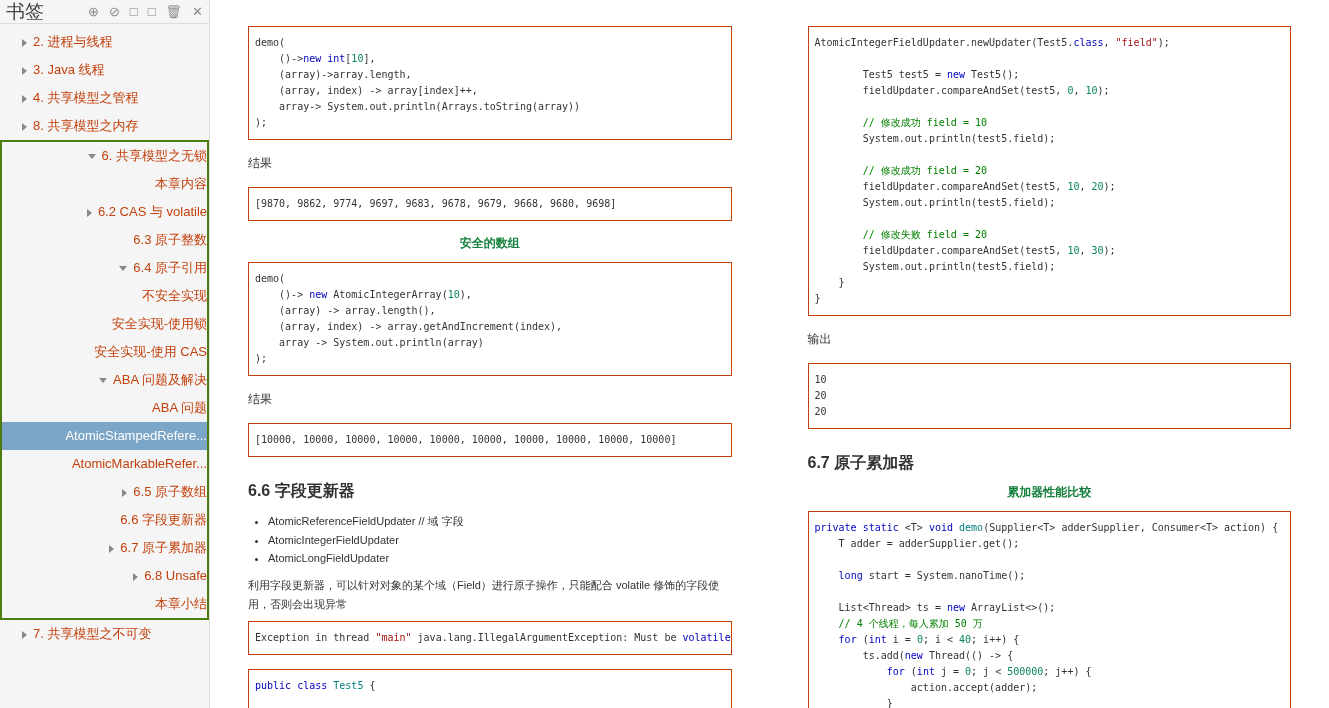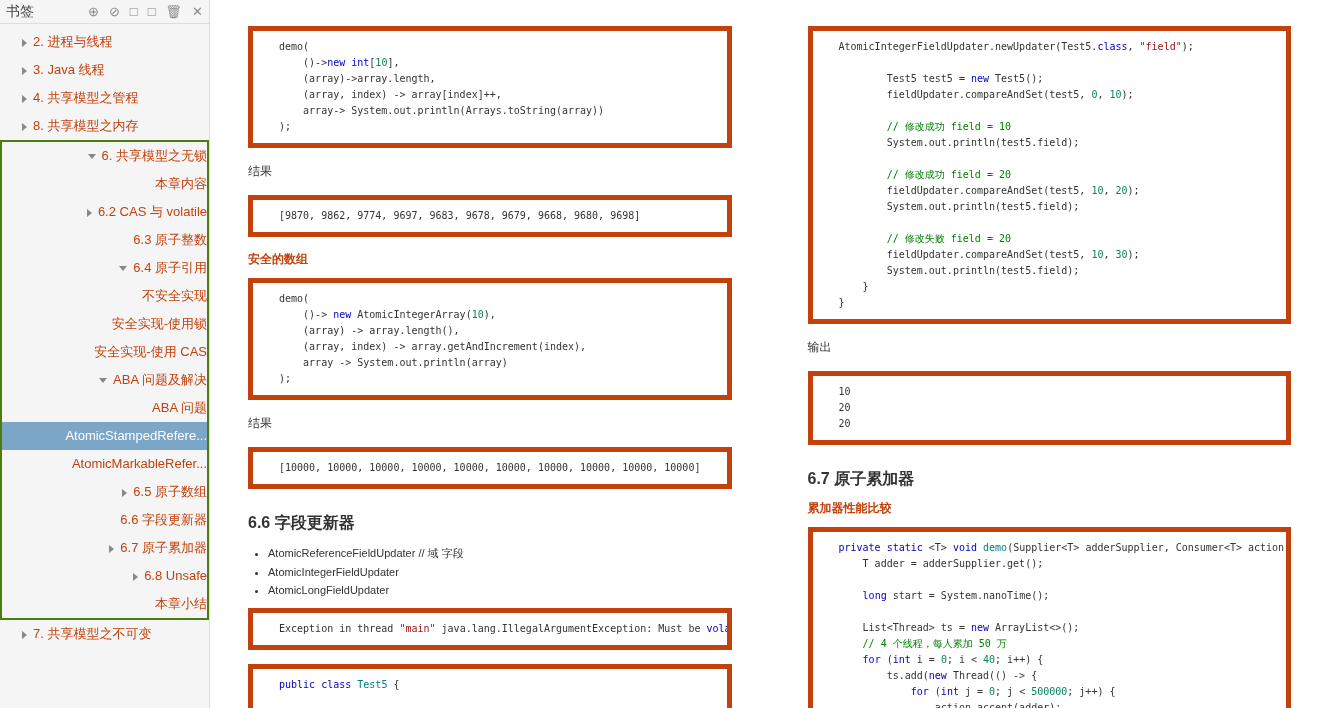--- a/index.html
+++ b/index.html
@@ -1,39 +1,39 @@
 <!DOCTYPE html>
 <html><head>
 <meta charset="utf-8">
 <style>
 * { margin: 0; padding: 0; box-sizing: border-box; }
 body { font-family: Arial, "Microsoft YaHei", sans-serif; font-size: 12px; background: #fff; overflow: hidden; }
 .container { display: flex; width: 1329px; height: 708px; }
 .sidebar { width: 210px; background: #f5f5f5; border-right: 1px solid #ddd; flex-shrink: 0; }
 .sidebar-header { display: flex; align-items: center; height: 24px; padding: 0 6px; border-bottom: 1px solid #ddd; }
-.sidebar-title { font-size: 14px; color: #444; }
+.sidebar-title { font-size: 19px; color: #444; }
 .sidebar-tools { margin-left: auto; display: flex; gap: 10px; color: #888; }
 .sidebar-tools span { cursor: pointer; font-size: 13px; }
 .tree { list-style: none; padding-top: 4px; }
 .tree li { line-height: 28px; font-size: 13px; color: #c2410c; cursor: pointer; white-space: nowrap; overflow: hidden; text-overflow: ellipsis; }
 .tree li.d1 { padding-left: 22px; }
 .tree li.d2 { padding-left: 40px; }
 .tree li.d3 { padding-left: 48px; }
 .tree li.d4 { padding-left: 28px; }
 .tree .tri { display: inline-block; width: 0; height: 0; margin-right: 6px; border-left: 5px solid #888; border-top: 4px solid transparent; border-bottom: 4px solid transparent; vertical-align: middle; }
 .tree .tri.down { border-left: 4px solid transparent; border-right: 4px solid transparent; border-top: 5px solid #888; border-bottom: none; }
 .tree .notri { display: inline-block; width: 11px; }
 .tree li.active { background: #7ca6c7; color: #fff; }
 .highlight-box { border: 2px solid #4d7c0f; text-align: right; }
 .content { flex: 1; display: flex; gap: 20px; padding: 0 10px; background: #fff; overflow: hidden; }
 .page { width: 540px; background: #fff; padding: 20px 28px; font-size: 11px; color: #333; overflow: hidden; }
-.code-block { border: 5px solid #c2410c; background: #fff; padding: 8px 26px; font-family: Consolas, monospace; font-size: 10px; line-height: 1.6; white-space: pre; margin: 6px 0 14px 0; overflow: hidden; color: #333; }
+.code-block { border: 1px solid #c2410c; background: #fff; padding: 8px 6px; font-family: Consolas, monospace; font-size: 10px; line-height: 1.6; white-space: pre; margin: 6px 0 14px 0; overflow: hidden; color: #333; }
 .heading { font-size: 12px; color: #333; margin: 15px 0; }
 .heading-big { font-size: 16px; font-weight: bold; color: #333; margin: 24px 0 10px 0; }
-.sub-heading { font-size: 12px; font-weight: bold; color: #c2410c; margin: 10px 0; }
+.sub-heading { font-size: 12px; font-weight: bold; color: #15803d; margin: 10px 0; text-align: center; }
 .bullet-list { padding-left: 20px; margin: 8px 0; }
 .bullet-list li { list-style: disc; font-size: 11px; line-height: 1.7; }
 .para { font-size: 11px; line-height: 1.7; margin: 8px 0; }
 .kw-blue { color: #0000c0; }
 .kw-red { color: #a31515; }
 .kw-teal { color: #008080; }
 .kw-green { color: #008000; }
 .kw-num { color: #098658; }
 </style>
 </head>
@@ -104,20 +104,21 @@
 
       <div class="heading">结果</div>
       <div class="code-block">[10000, 10000, 10000, 10000, 10000, 10000, 10000, 10000, 10000, 10000]</div>
 
       <div class="heading-big">6.6 字段更新器</div>
       <ul class="bullet-list">
         <li>AtomicReferenceFieldUpdater // 域  字段</li>
         <li>AtomicIntegerFieldUpdater</li>
         <li>AtomicLongFieldUpdater</li>
       </ul>
+      <div class="para">利用字段更新器，可以针对对象的某个域（Field）进行原子操作，只能配合 volatile 修饰的字段使用，否则会出现异常</div>
 
       <div class="code-block">Exception in thread <span class="kw-red">"main"</span> java.lang.IllegalArgumentException: Must be <span class="kw-blue">volatile</span> type</div>
 
       <div class="code-block"><span class="kw-blue">public</span> <span class="kw-blue">class</span> <span class="kw-teal">Test5</span> {
 
     <span class="kw-blue">private</span> <span class="kw-blue">volatile</span> <span class="kw-blue">int</span> field;
 
        main(String[] args) {
 
         AtomicIntegerFieldUpdater fieldUpdater =</div>

